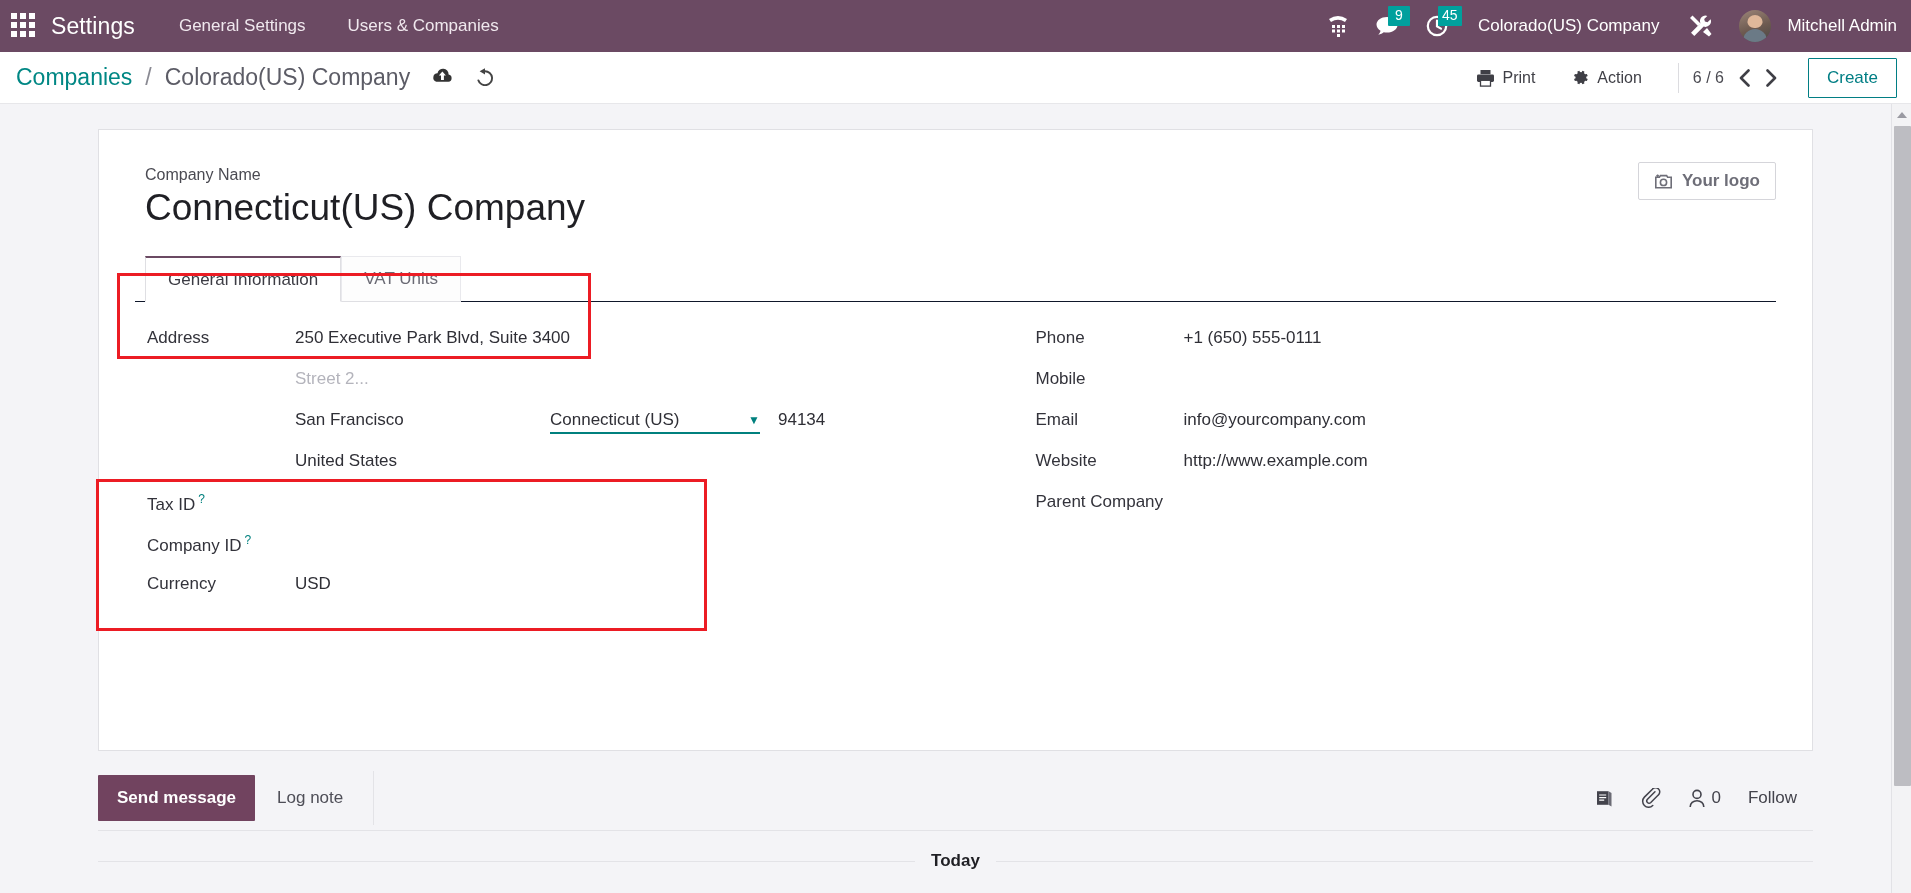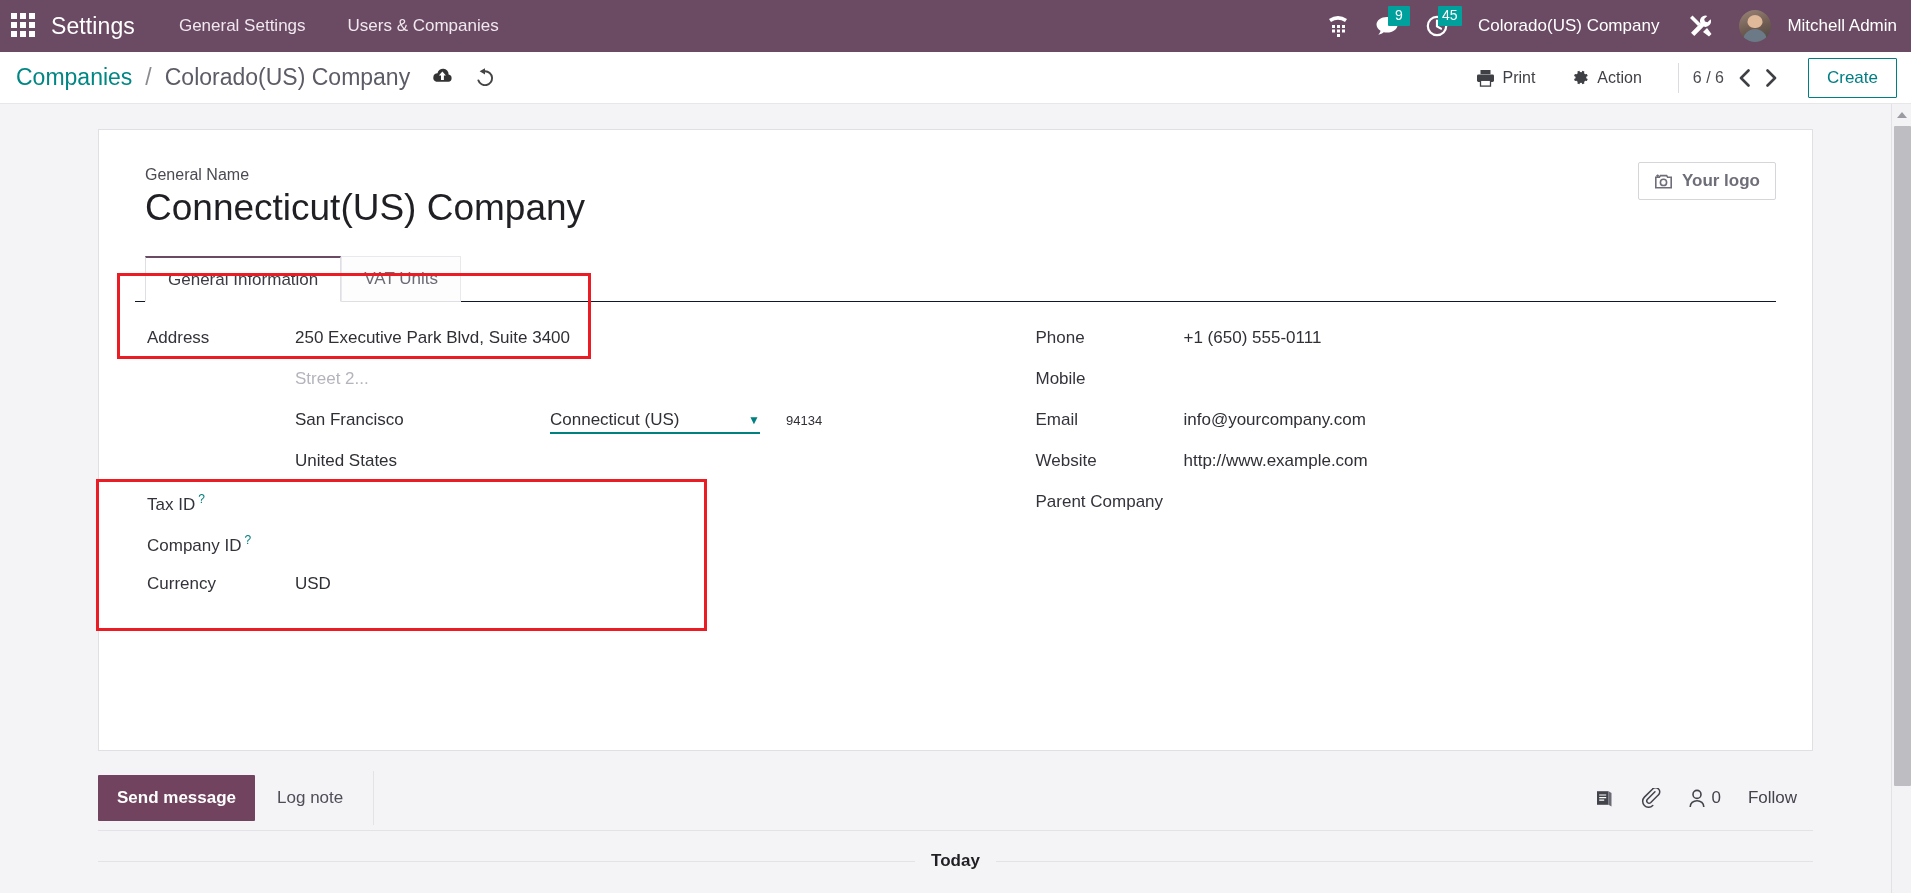--- a/index.html
+++ b/index.html
@@ -288,21 +288,21 @@
     color: #2f2f36;
     border-bottom: 2px solid #00807e;
     width: 210px;
     display: flex;
     align-items: center;
     justify-content: space-between;
     padding-bottom: 2px;
     cursor: pointer;
   }
   .caret { color: #00807e; font-size: 12px; }
-  .zip { font-size: 13px; color:#2f2f36; margin-left: 26px; cursor:text; }
+  .zip { font-size: 17px; color:#2f2f36; margin-left: 18px; cursor:text; }
 
   
   .chatter {
     width: 1715px;
     margin: 26px auto 0 auto;
     position: relative;
   }
   .chatter-top {
     display: flex;
     align-items: center;
@@ -513,21 +513,21 @@
         <svg width="19" height="17" viewBox="0 0 19 17">
           <path d="M6.4 2.6 5.4 4.2H1.8v10.6h15.4V4.2h-3.6l-1-1.6z" fill="none" stroke="#6e6e78" stroke-width="1.6"></path>
           <circle cx="9.5" cy="9.4" r="3.1" fill="none" stroke="#6e6e78" stroke-width="1.6"></circle>
           <path d="M3.6 1.4v2.6M2.3 2.7h2.6" stroke="#6e6e78" stroke-width="1.4"></path>
         </svg>
       </span>
       <span>Your logo</span>
     </button>
 
     <div class="field-name-wrap">
-      <div class="label-sm">General Name</div>
+      <div class="label-sm">Company Name</div>
       <div class="company-name">Connecticut(US) Company</div>
     </div>
 
     <div class="tabs">
       <div class="tab active">General Information</div>
       <div class="tab">VAT Units</div>
     </div>
 
     <div class="cols">
 

